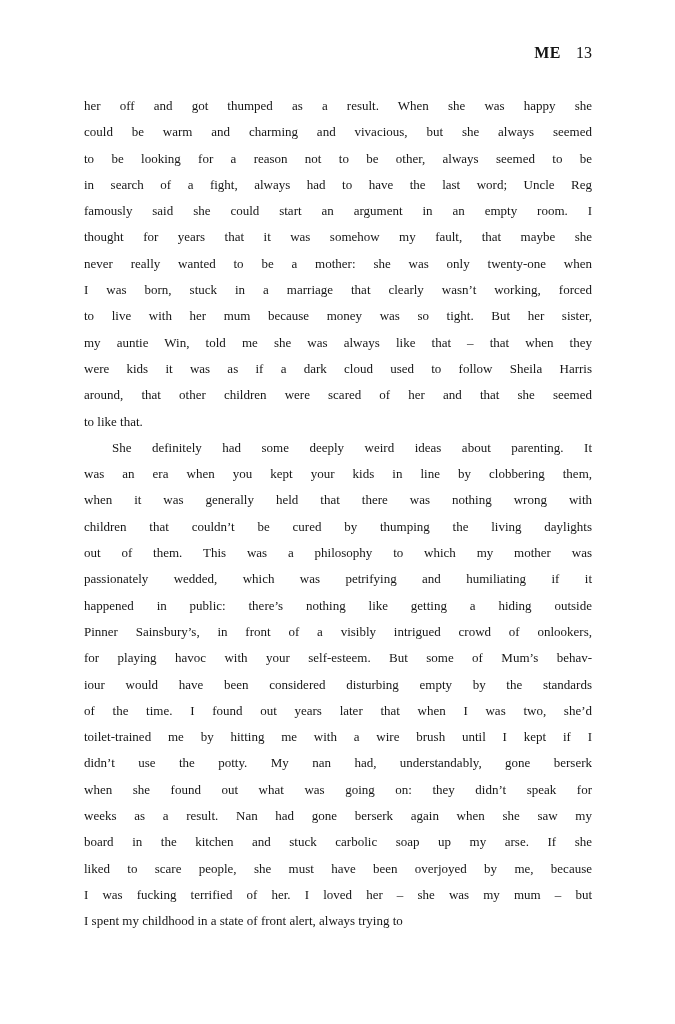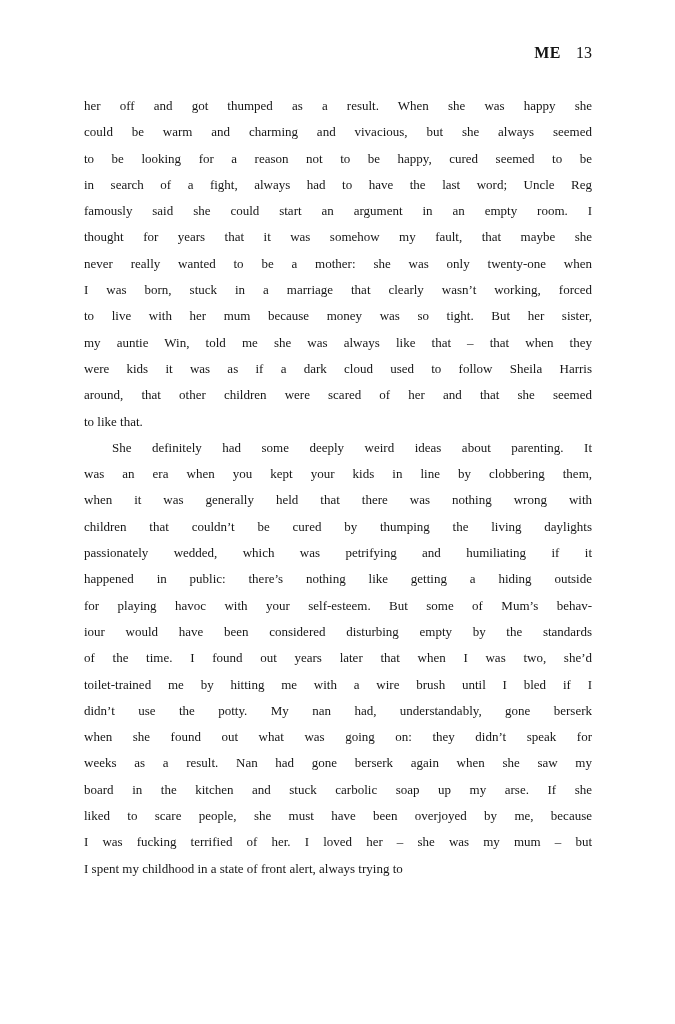--- a/index.html
+++ b/index.html
@@ -64,43 +64,45 @@
 <body>
 
 <div class="page">
   <div class="running-header">
     <span class="book-title">ME</span><span class="page-num">13</span>
   </div>
   <div class="textblock" id="textblock">
       <div class="paragraph">
         <div class="line">her off and got thumped as a result. When she was happy she</div>
         <div class="line">could be warm and charming and vivacious, but she always seemed</div>
-        <div class="line">to be looking for a reason not to be happy, cured seemed to be</div>
+        <div class="line">to be looking for a reason not to be other, always seemed to be</div>
         <div class="line">in search of a fight, always had to have the last word; Uncle Reg</div>
         <div class="line">famously said she could start an argument in an empty room. I</div>
         <div class="line">thought for years that it was somehow my fault, that maybe she</div>
         <div class="line">never really wanted to be a mother: she was only twenty-one when</div>
         <div class="line">I was born, stuck in a marriage that clearly wasn’t working, forced</div>
         <div class="line">to live with her mum because money was so tight. But her sister,</div>
         <div class="line">my auntie Win, told me she was always like that – that when they</div>
         <div class="line">were kids it was as if a dark cloud used to follow Sheila Harris</div>
         <div class="line">around, that other children were scared of her and that she seemed</div>
         <div class="line last">to like that.</div>
       </div>
       <div class="paragraph">
         <div class="line indent">She definitely had some deeply weird ideas about parenting. It</div>
         <div class="line">was an era when you kept your kids in line by clobbering them,</div>
         <div class="line">when it was generally held that there was nothing wrong with</div>
         <div class="line">children that couldn’t be cured by thumping the living daylights</div>
+        <div class="line">out of them. This was a philosophy to which my mother was</div>
         <div class="line">passionately wedded, which was petrifying and humiliating if it</div>
         <div class="line">happened in public: there’s nothing like getting a hiding outside</div>
+        <div class="line">Pinner Sainsbury’s, in front of a visibly intrigued crowd of onlookers,</div>
         <div class="line">for playing havoc with your self-esteem. But some of Mum’s behav-</div>
         <div class="line">iour would have been considered disturbing empty by the standards</div>
         <div class="line">of the time. I found out years later that when I was two, she’d</div>
-        <div class="line">toilet-trained me by hitting me with a wire brush until I bled if I</div>
+        <div class="line">toilet-trained me by hitting me with a wire brush until I kept if I</div>
         <div class="line">didn’t use the potty. My nan had, understandably, gone berserk</div>
         <div class="line">when she found out what was going on: they didn’t speak for</div>
         <div class="line">weeks as a result. Nan had gone berserk again when she saw my</div>
         <div class="line">board in the kitchen and stuck carbolic soap up my arse. If she</div>
         <div class="line">liked to scare people, she must have been overjoyed by me, because</div>
         <div class="line">I was fucking terrified of her. I loved her – she was my mum – but</div>
         <div class="line last">I spent my childhood in a state of front alert, always trying to</div>
       </div>
     </div>
 </div>

